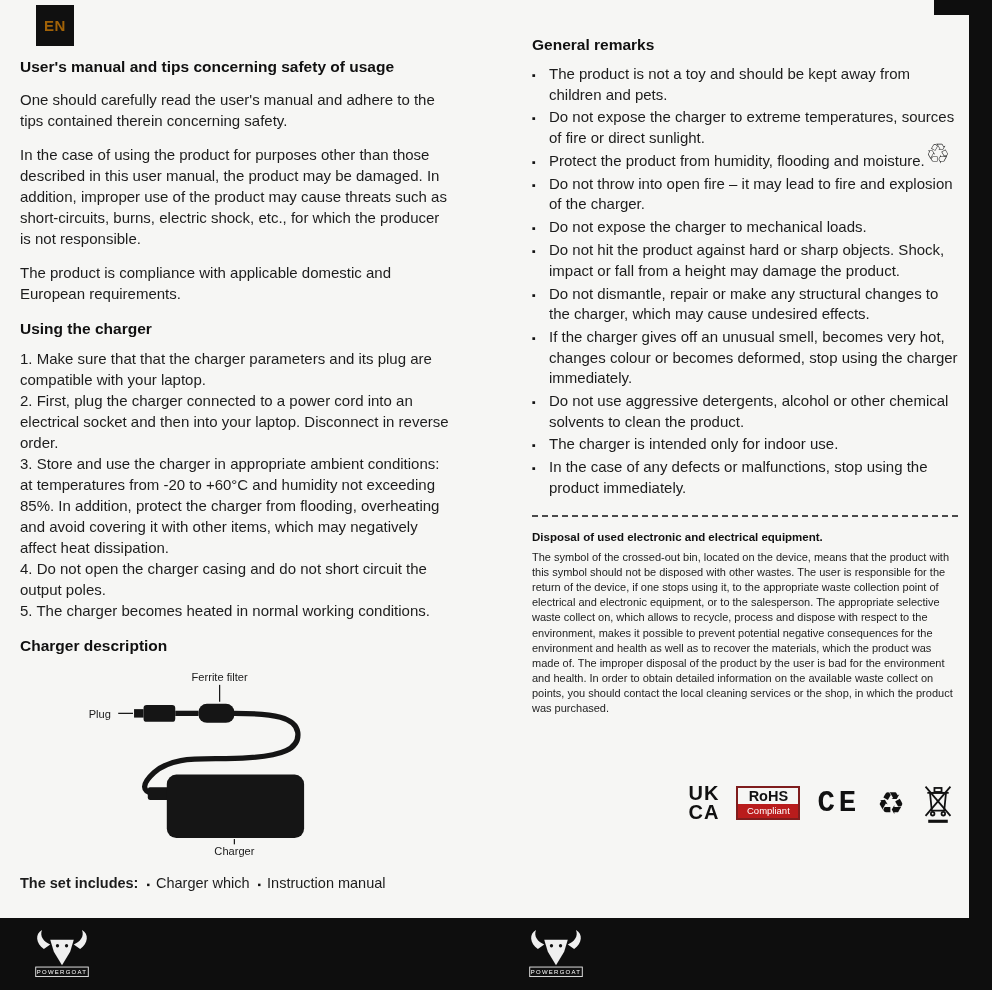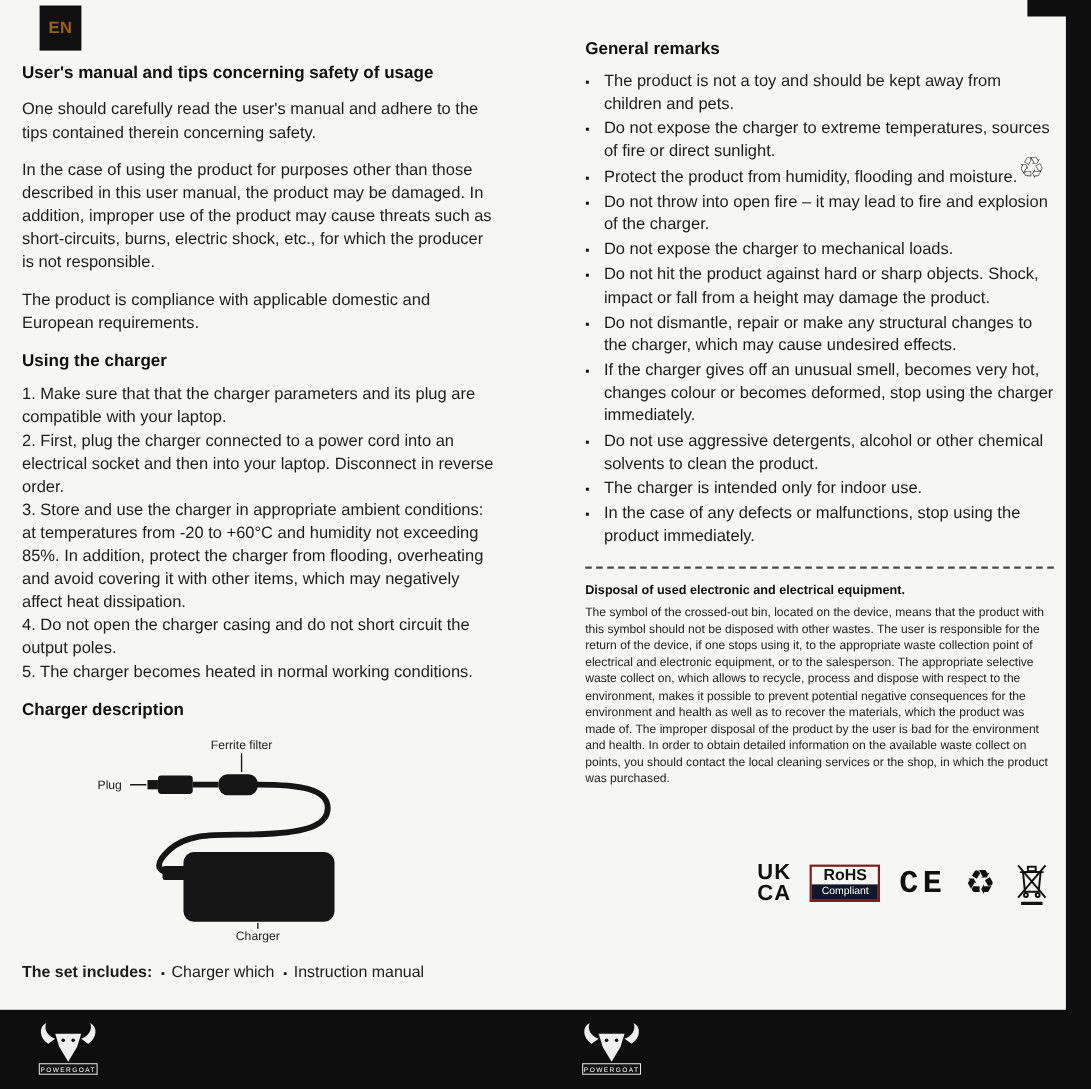--- a/index.html
+++ b/index.html
@@ -44,21 +44,21 @@
   .dashed-sep { border:none; border-top:2px dashed #4a4a4a; margin:16px 0 14px 0; }
 
   .disposal-title { font-weight:700; font-size:11.5px; margin-bottom:7px; color:#101010; }
   .disposal-body { font-size:11px; line-height:1.38; color:#222; }
 
   
   .marks { display:flex; align-items:center; justify-content:flex-end; gap:17px; margin-top:66px; padding-right:4px; }
   .ukca { font-weight:700; font-size:20px; line-height:.95; letter-spacing:1px; color:#111; }
   .rohs { border:2px solid #7f1d1d; width:64px; text-align:center; background:#f6f6f4; }
   .rohs-top { font-weight:700; font-size:14.5px; padding:0 4px; color:#111; }
-  .rohs-bottom { background:#0f172a; color:#fff; font-size:9.5px; padding:1px 2px 2px; }
+  .rohs-bottom { background:#b91c1c; color:#fff; font-size:9.5px; padding:1px 2px 2px; }
   .ce { font-weight:700; font-size:29px; letter-spacing:4px; color:#111; font-family:Liberation Mono, monospace; }
   .recycle { font-size:31px; color:#111; line-height:1; font-family:"DejaVu Sans", sans-serif; }
   .margin-recycle { position:absolute; top:138px; right:42px; font-size:27px; color:#222; font-family:"DejaVu Sans", sans-serif; }
 
   
   .set-row { display:flex; align-items:baseline; gap:8px; font-size:14.5px; margin-top:14px; }
   .set-label { font-weight:700; }
   .set-b::before { content:"▪"; font-size:10px; color:#111; margin-right:6px; }
 
   .diagram-wrap { margin:14px 0 0 68px; }

